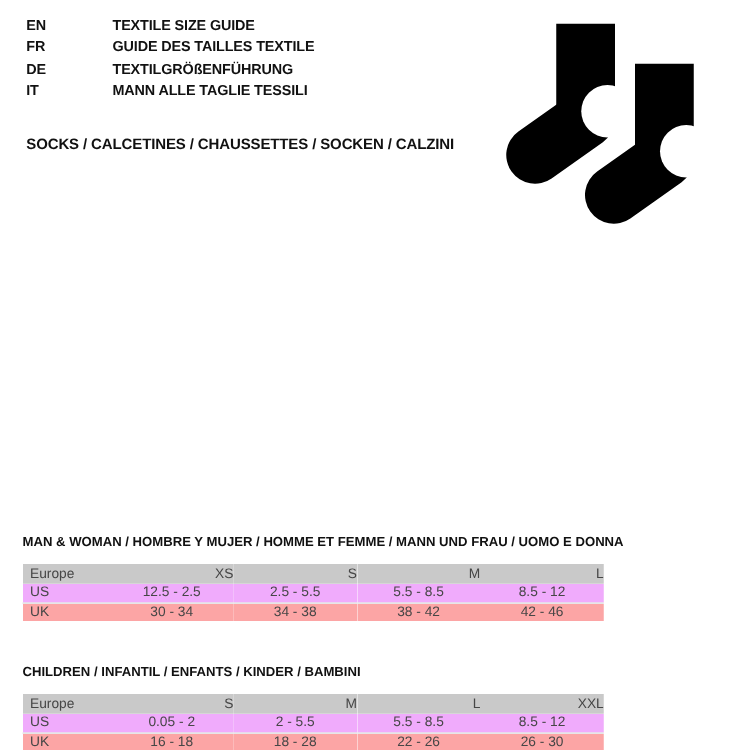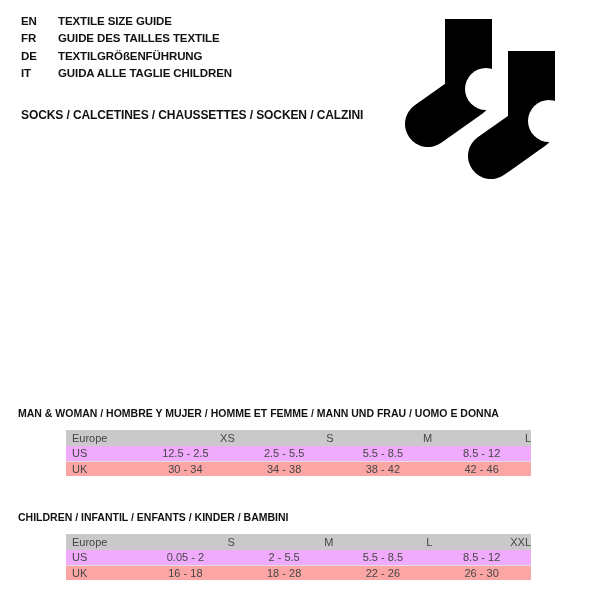--- a/index.html
+++ b/index.html
@@ -17,20 +17,21 @@
     position: absolute;
     left: 21px; top: 13px;
   }
   .lang-row {
     display: flex;
     line-height: 17.3px;
     font-size: 11.5px;
     font-weight: bold;
     letter-spacing: -0.1px;
     white-space: nowrap;
+    gap: 32px;
   }
   .lang-code { width: 37px; flex: 0 0 37px; }
 
   .category-title {
     position: absolute;
     left: 21px; top: 108px;
     font-size: 12px;
     font-weight: bold;
     letter-spacing: -0.1px;
     white-space: nowrap;
@@ -48,38 +49,37 @@
     stroke-linecap: round;
   }
   .sock-heel { fill: #ffffff; }
 
   
   .size-block {
     position: absolute;
     left: 18px;
     width: 465px;
   }
-  .size-block.adults   { top: 407px; }
-  .size-block.children { top: 511px; }
+  .size-block.adults   { top: 428px; }
+  .size-block.children { top: 532px; }
 
   .table-title {
     font-size: 10.5px;
     line-height: 13px;
     font-weight: bold;
     color: #111111;
     white-space: nowrap;
   }
   .size-table {
     margin-top: 10px;
     width: 465px;
     border-collapse: collapse;
     table-layout: fixed;
     font-size: 11px;
     color: #464646;
-    margin-left: 48px;
   }
   .size-table th, .size-table td {
     font-weight: normal;
     text-align: center;
     vertical-align: middle;
     padding: 0;
     overflow: hidden;
     white-space: nowrap;
   }
   .size-table th { height: 16px; background: #c9c9c9; text-align: right; }
@@ -103,21 +103,21 @@
   <div class="lang-row">
     <span class="lang-code">FR</span>
     <span class="lang-label">GUIDE DES TAILLES TEXTILE</span>
   </div>
   <div class="lang-row">
     <span class="lang-code">DE</span>
     <span class="lang-label">TEXTILGRÖßENFÜHRUNG</span>
   </div>
   <div class="lang-row">
     <span class="lang-code">IT</span>
-    <span class="lang-label">GUIDA ALLE TAGLIE CHILDREN</span>
+    <span class="lang-label">MANN ALLE TAGLIE TESSILI</span>
   </div>
 </div>
 
 <div class="category-title">SOCKS / CALCETINES / CHAUSSETTES / SOCKEN / CALZINI</div>
 
 <svg class="socks-svg" viewBox="400 10 170 175" aria-hidden="true">
   <g fill="#000000">
     <rect x="445" y="19" width="47" height="85"></rect>
     <line class="sock-foot" x1="469" y1="95" x2="428" y2="124"></line>
     <circle class="sock-heel" cx="486" cy="89" r="21"></circle>

